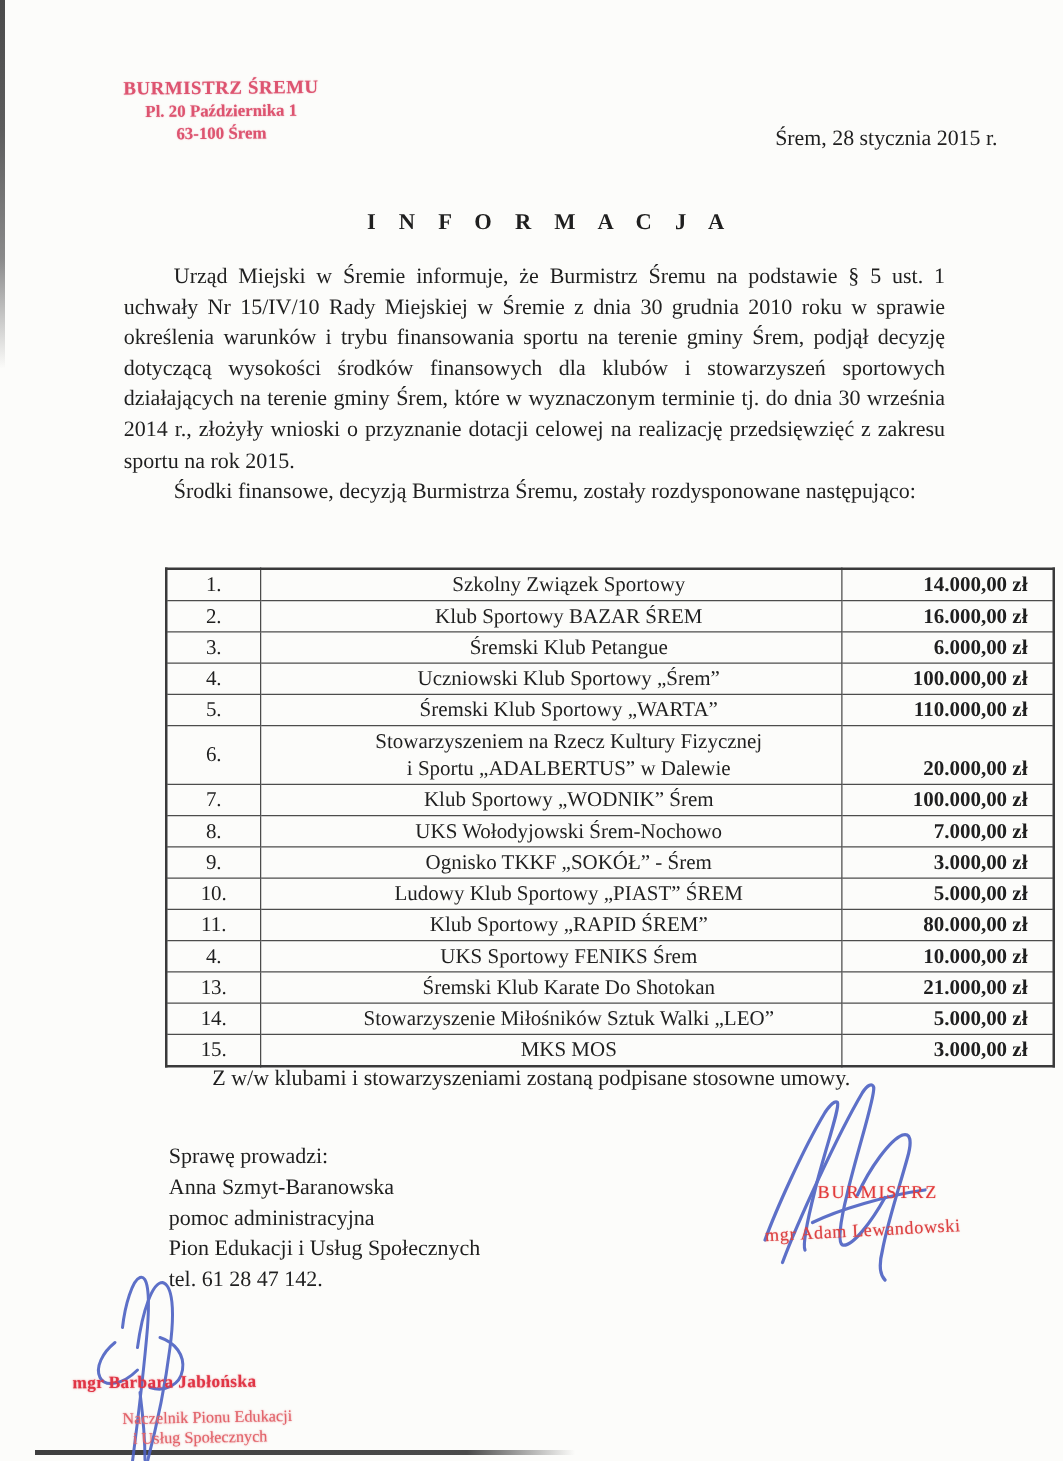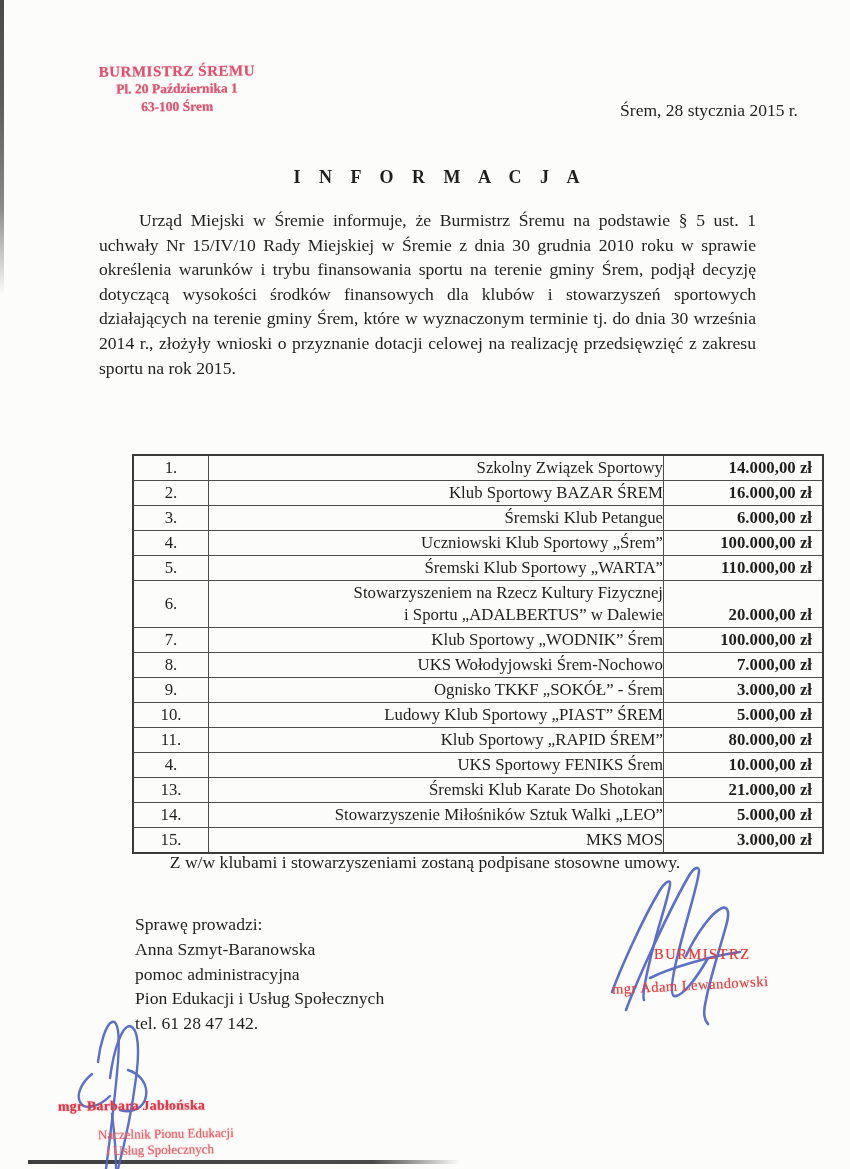--- a/index.html
+++ b/index.html
@@ -47,22 +47,22 @@
     position:absolute;left:132px;top:454px;
     border-collapse:collapse;table-layout:fixed;
   }
   .alloc-table td{
     border:1.4px solid #4c4c4c;
     font-size:16.8px;line-height:22px;
     padding:1px 0;vertical-align:middle;
   }
   .alloc-table{border:2px solid #3a3a3a;}
   td.c-no{width:74px;text-align:center;}
-  td.c-name{width:436px;text-align:right;padding-left:18px;white-space:pre-line;}
-  td.c-amt{width:148px;text-align:right;padding-right:10px;font-weight:bold;vertical-align:bottom;}
+  td.c-name{width:436px;text-align:center;padding-left:28px;white-space:pre-line;}
+  td.c-amt{width:148px;text-align:right;padding-right:20px;font-weight:bold;vertical-align:bottom;}
   
   .closing-line{
     position:absolute;left:0;width:850px;top:852px;
     text-align:center;font-size:17.6px;
   }
   
   .contact-block{
     position:absolute;left:135px;top:912px;
     font-size:17.6px;line-height:24.8px;
   }
@@ -106,20 +106,21 @@
   <div class="l2">Pl. 20 Października 1</div>
   <div class="l3">63-100 Śrem</div>
 </div>
 
 <div class="date-line">Śrem, 28 stycznia 2015 r.</div>
 
 <div class="doc-title">I N F O R M A C J A</div>
 
 <div class="body-text">
   <p><span>Urząd Miejski w Śremie informuje, że Burmistrz Śremu na podstawie § 5 ust. 1 uchwały Nr 15/IV/10 Rady Miejskiej w Śremie z dnia 30 grudnia 2010 roku w sprawie określenia warunków i trybu finansowania sportu na terenie gminy Śrem, podjął decyzję dotyczącą wysokości środków finansowych dla klubów i stowarzyszeń sportowych działających na terenie gminy Śrem, które w wyznaczonym terminie tj. do dnia 30 września 2014 r., złożyły wnioski o przyznanie dotacji celowej na realizację przedsięwzięć z zakresu sportu na </span><span class="bold">rok 2015.</span></p>
+  <p>Środki finansowe, decyzją Burmistrza Śremu, zostały rozdysponowane następująco:</p>
 </div>
 
 <table class="alloc-table">
   <tbody>
       <tr>
         <td class="c-no">1.</td>
         <td class="c-name">Szkolny Związek Sportowy</td>
         <td class="c-amt">14.000,00 zł</td>
       </tr>
       <tr>

